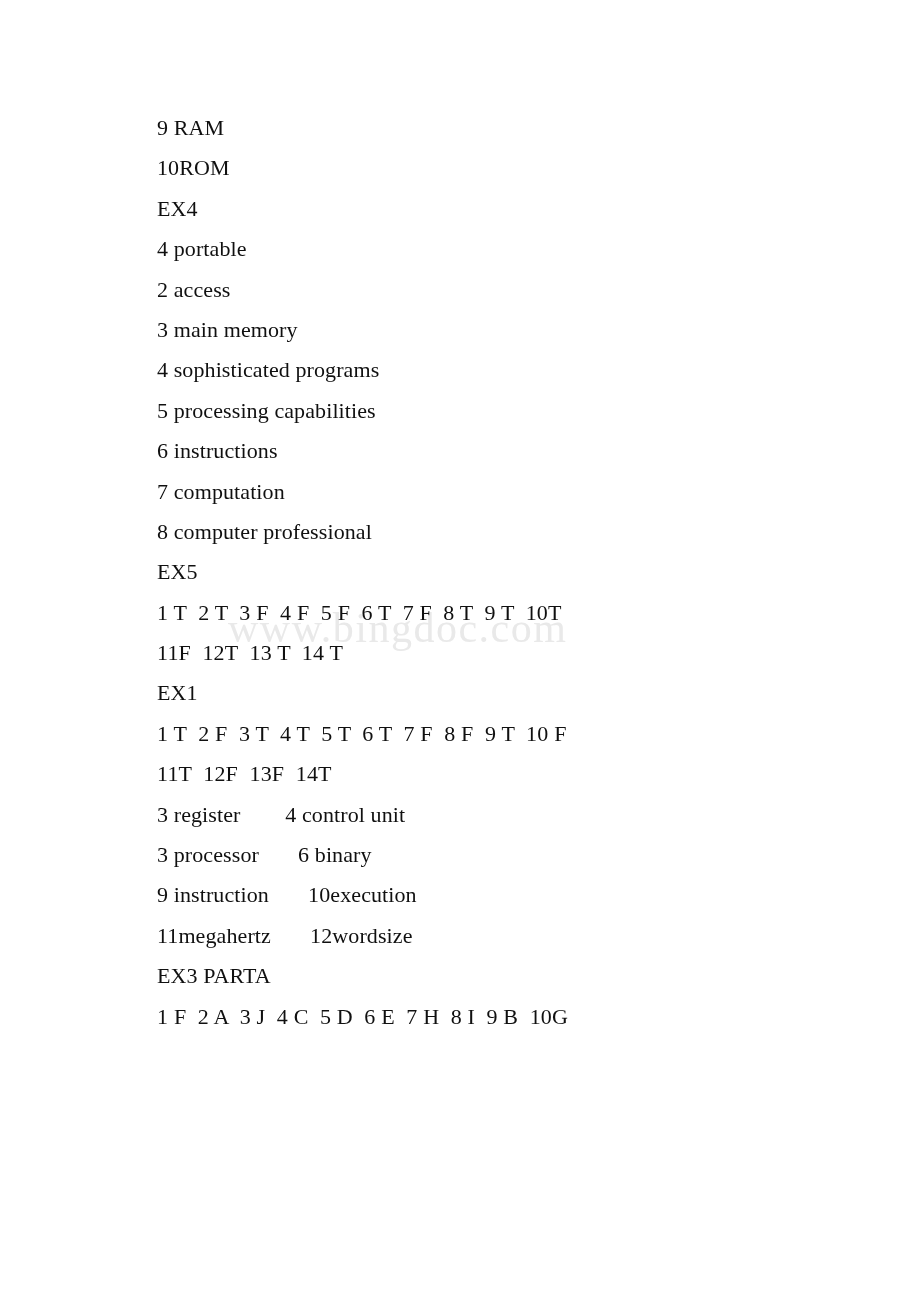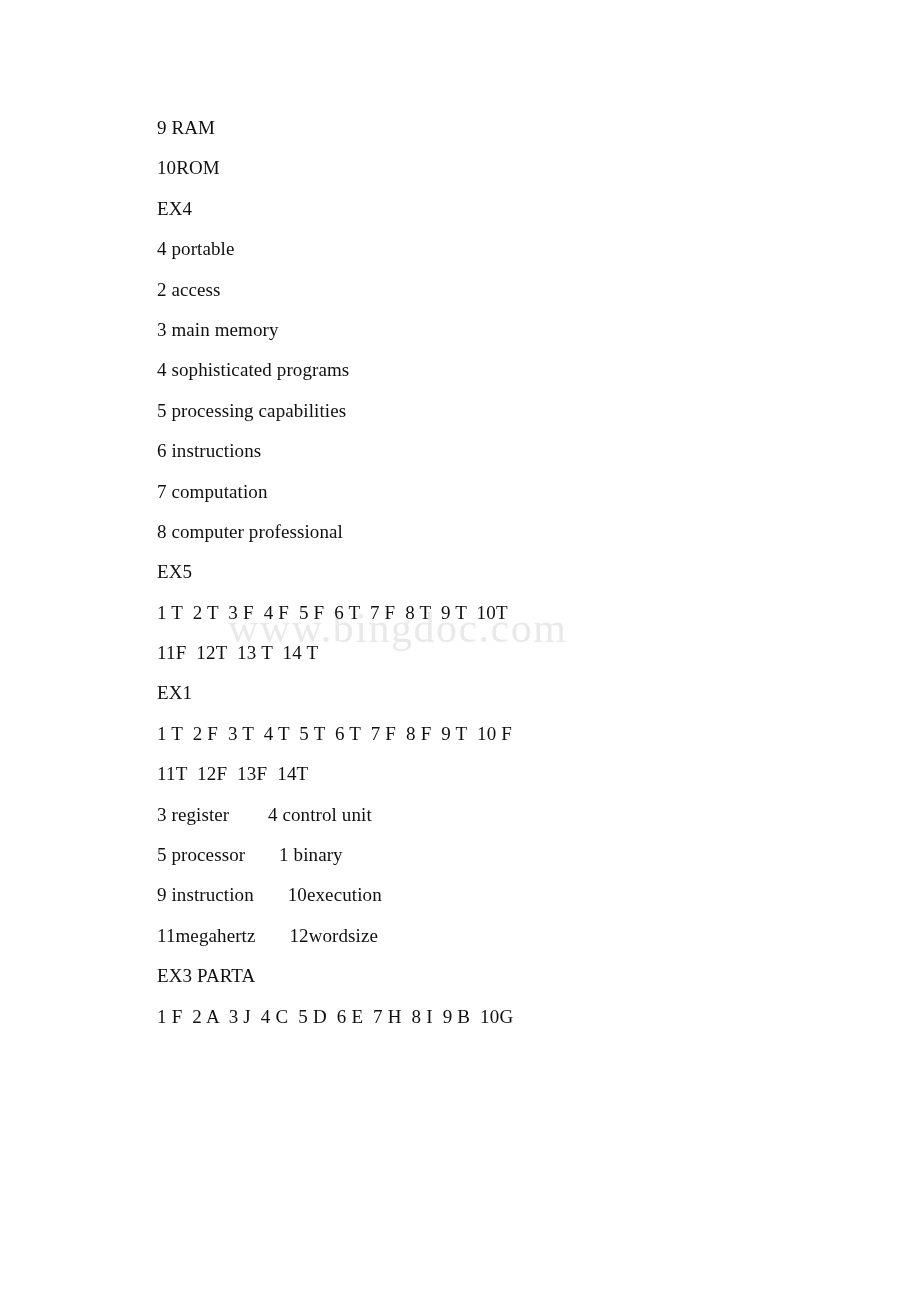--- a/index.html
+++ b/index.html
@@ -32,21 +32,21 @@
     line-height: 1;
   }
   .content {
     position: absolute;
     left: 157px;
     top: 108px;
     width: 700px;
     z-index: 2;
   }
   .line {
-    font-size: 19px;
+    font-size: 22px;
     line-height: 40.4px;
     height: 40.4px;
     white-space: pre;
     color: #101010;
     letter-spacing: 0.1px;
   }
   .line.tf {
     letter-spacing: 0.2px;
   }
 </style>
@@ -69,20 +69,20 @@
     <div class="line">6 instructions</div>
     <div class="line">7 computation</div>
     <div class="line">8 computer professional</div>
     <div class="line">EX5</div>
     <div class="line tf">1 T  2 T  3 F  4 F  5 F  6 T  7 F  8 T  9 T  10T</div>
     <div class="line tf">11F  12T  13 T  14 T</div>
     <div class="line">EX1</div>
     <div class="line tf">1 T  2 F  3 T  4 T  5 T  6 T  7 F  8 F  9 T  10 F</div>
     <div class="line tf">11T  12F  13F  14T</div>
     <div class="line">3 register        4 control unit</div>
-    <div class="line">5 processor       1 binary</div>
+    <div class="line">3 processor       6 binary</div>
     <div class="line">9 instruction       10execution</div>
     <div class="line">11megahertz       12wordsize</div>
     <div class="line">EX3 PARTA</div>
     <div class="line tf">1 F  2 A  3 J  4 C  5 D  6 E  7 H  8 I  9 B  10G</div>
   </div>
 
 </div>
 
 </body></html>

